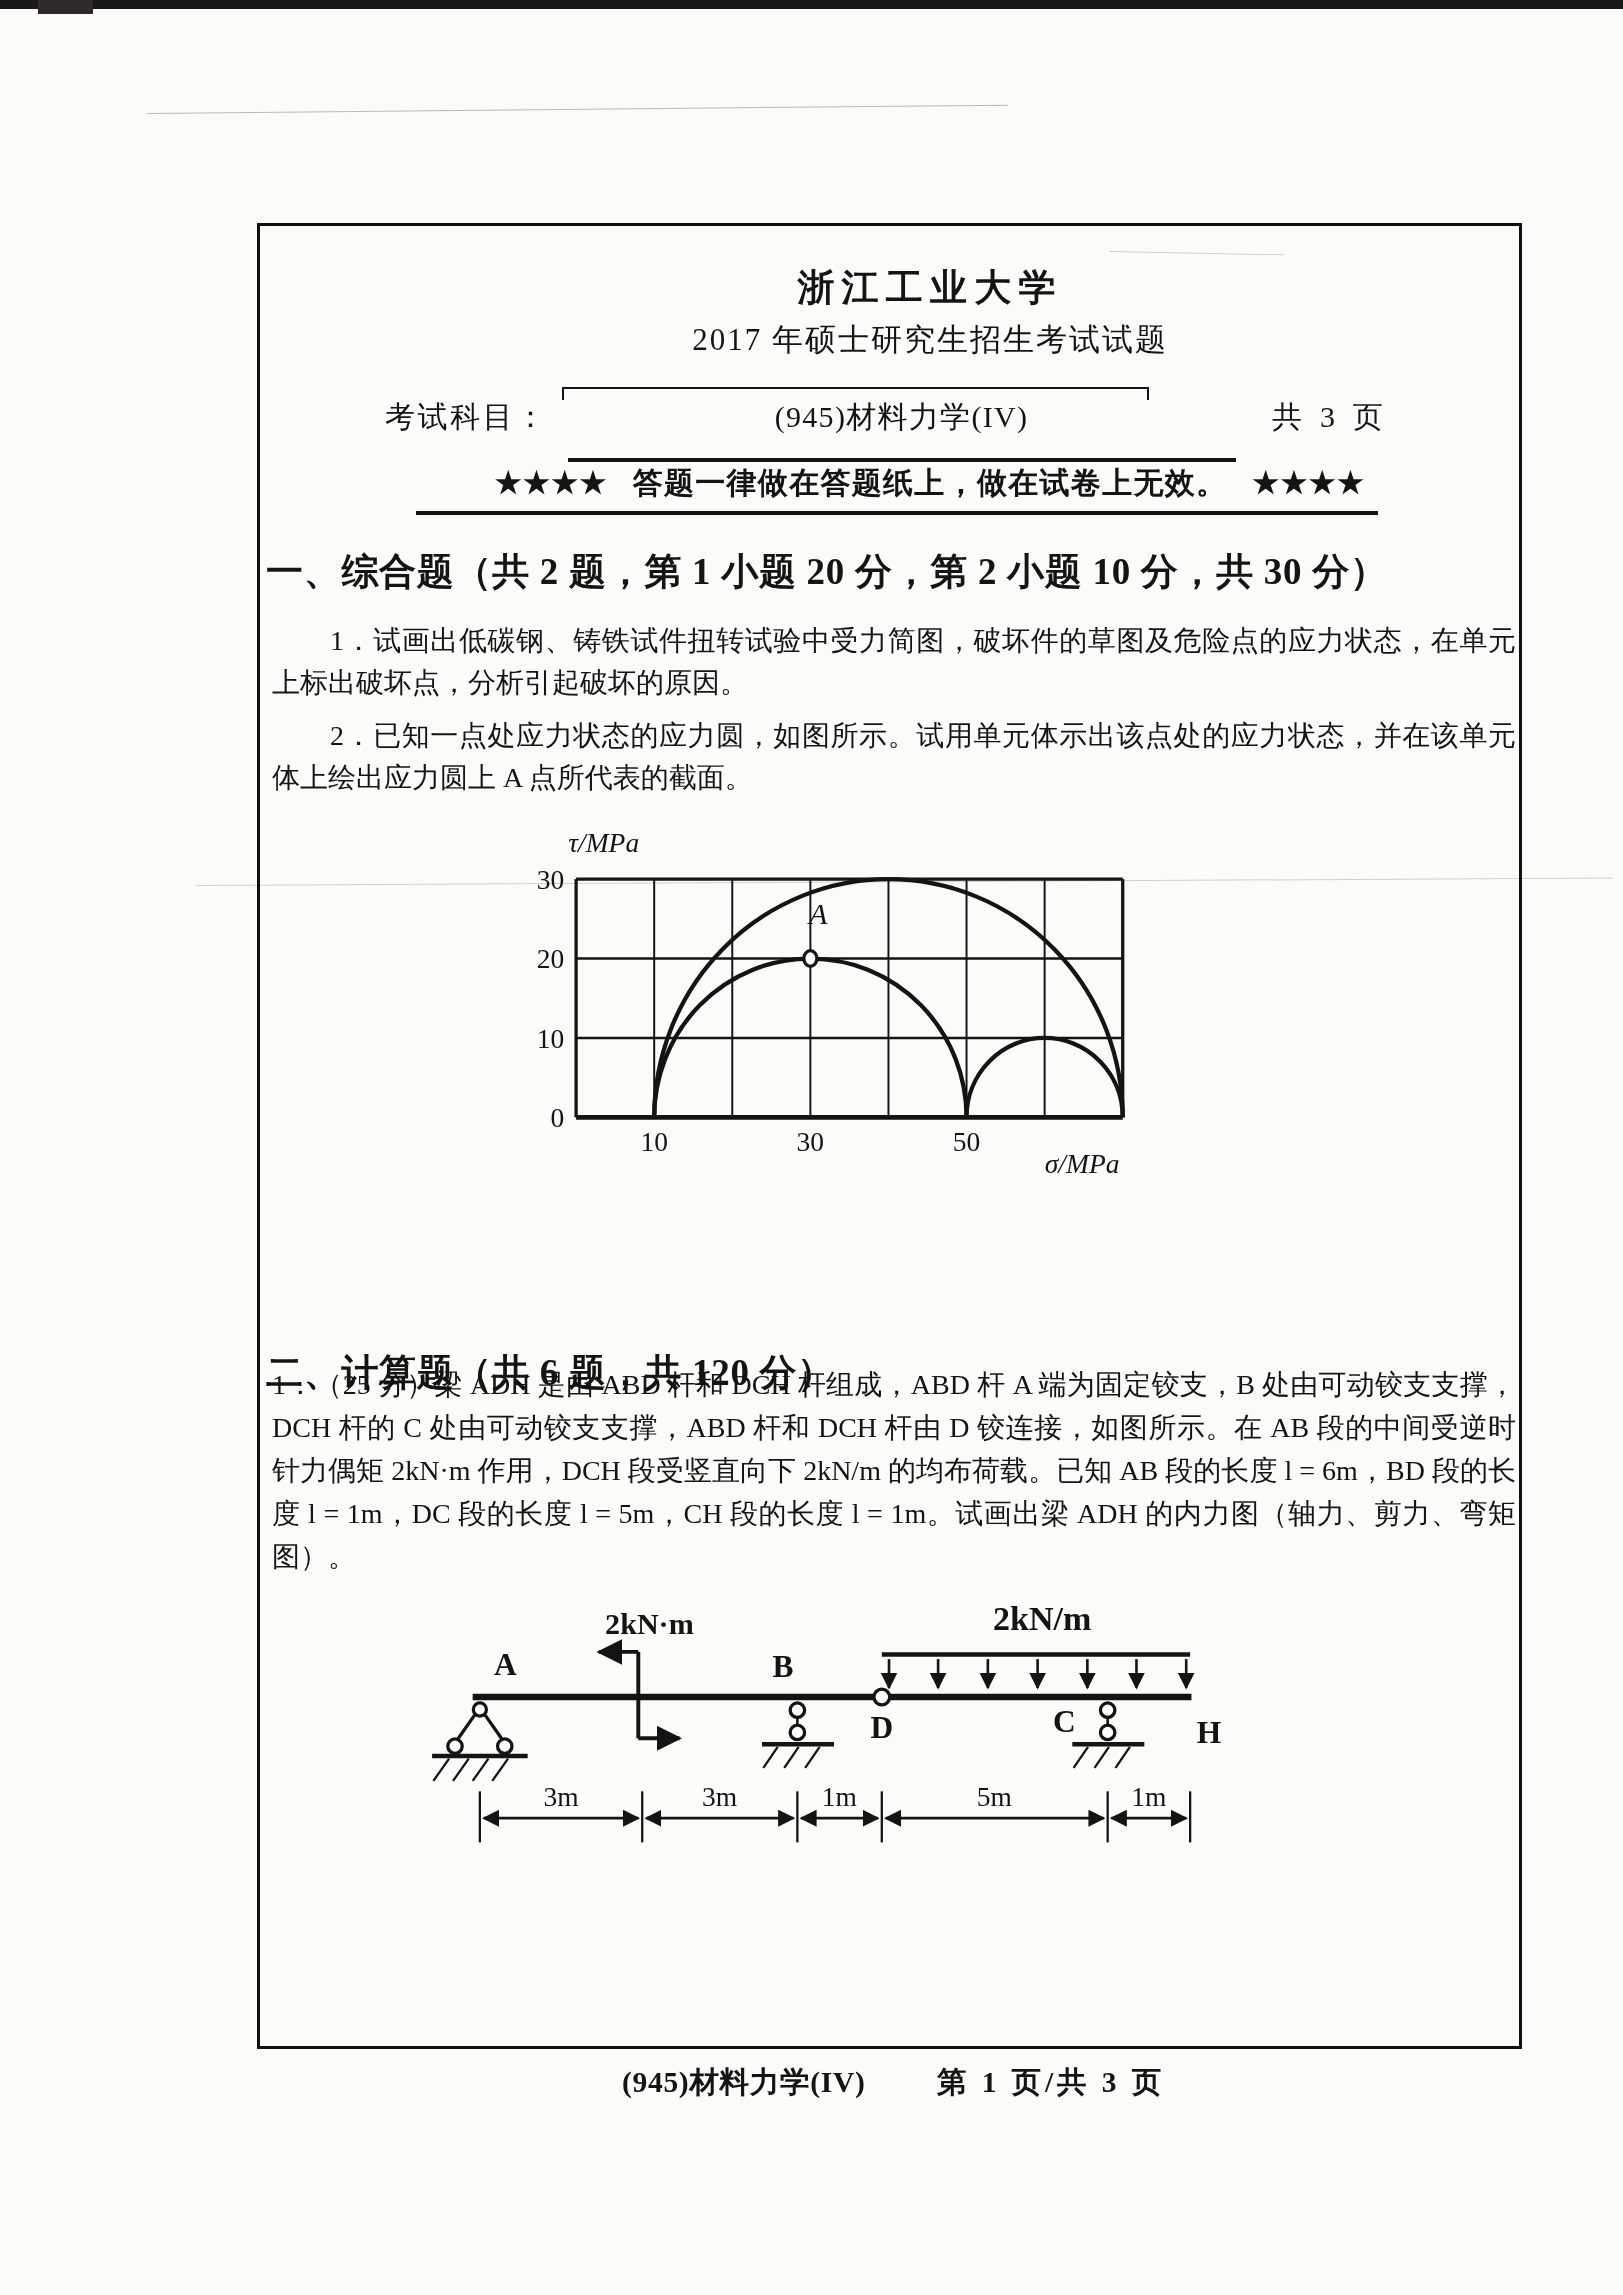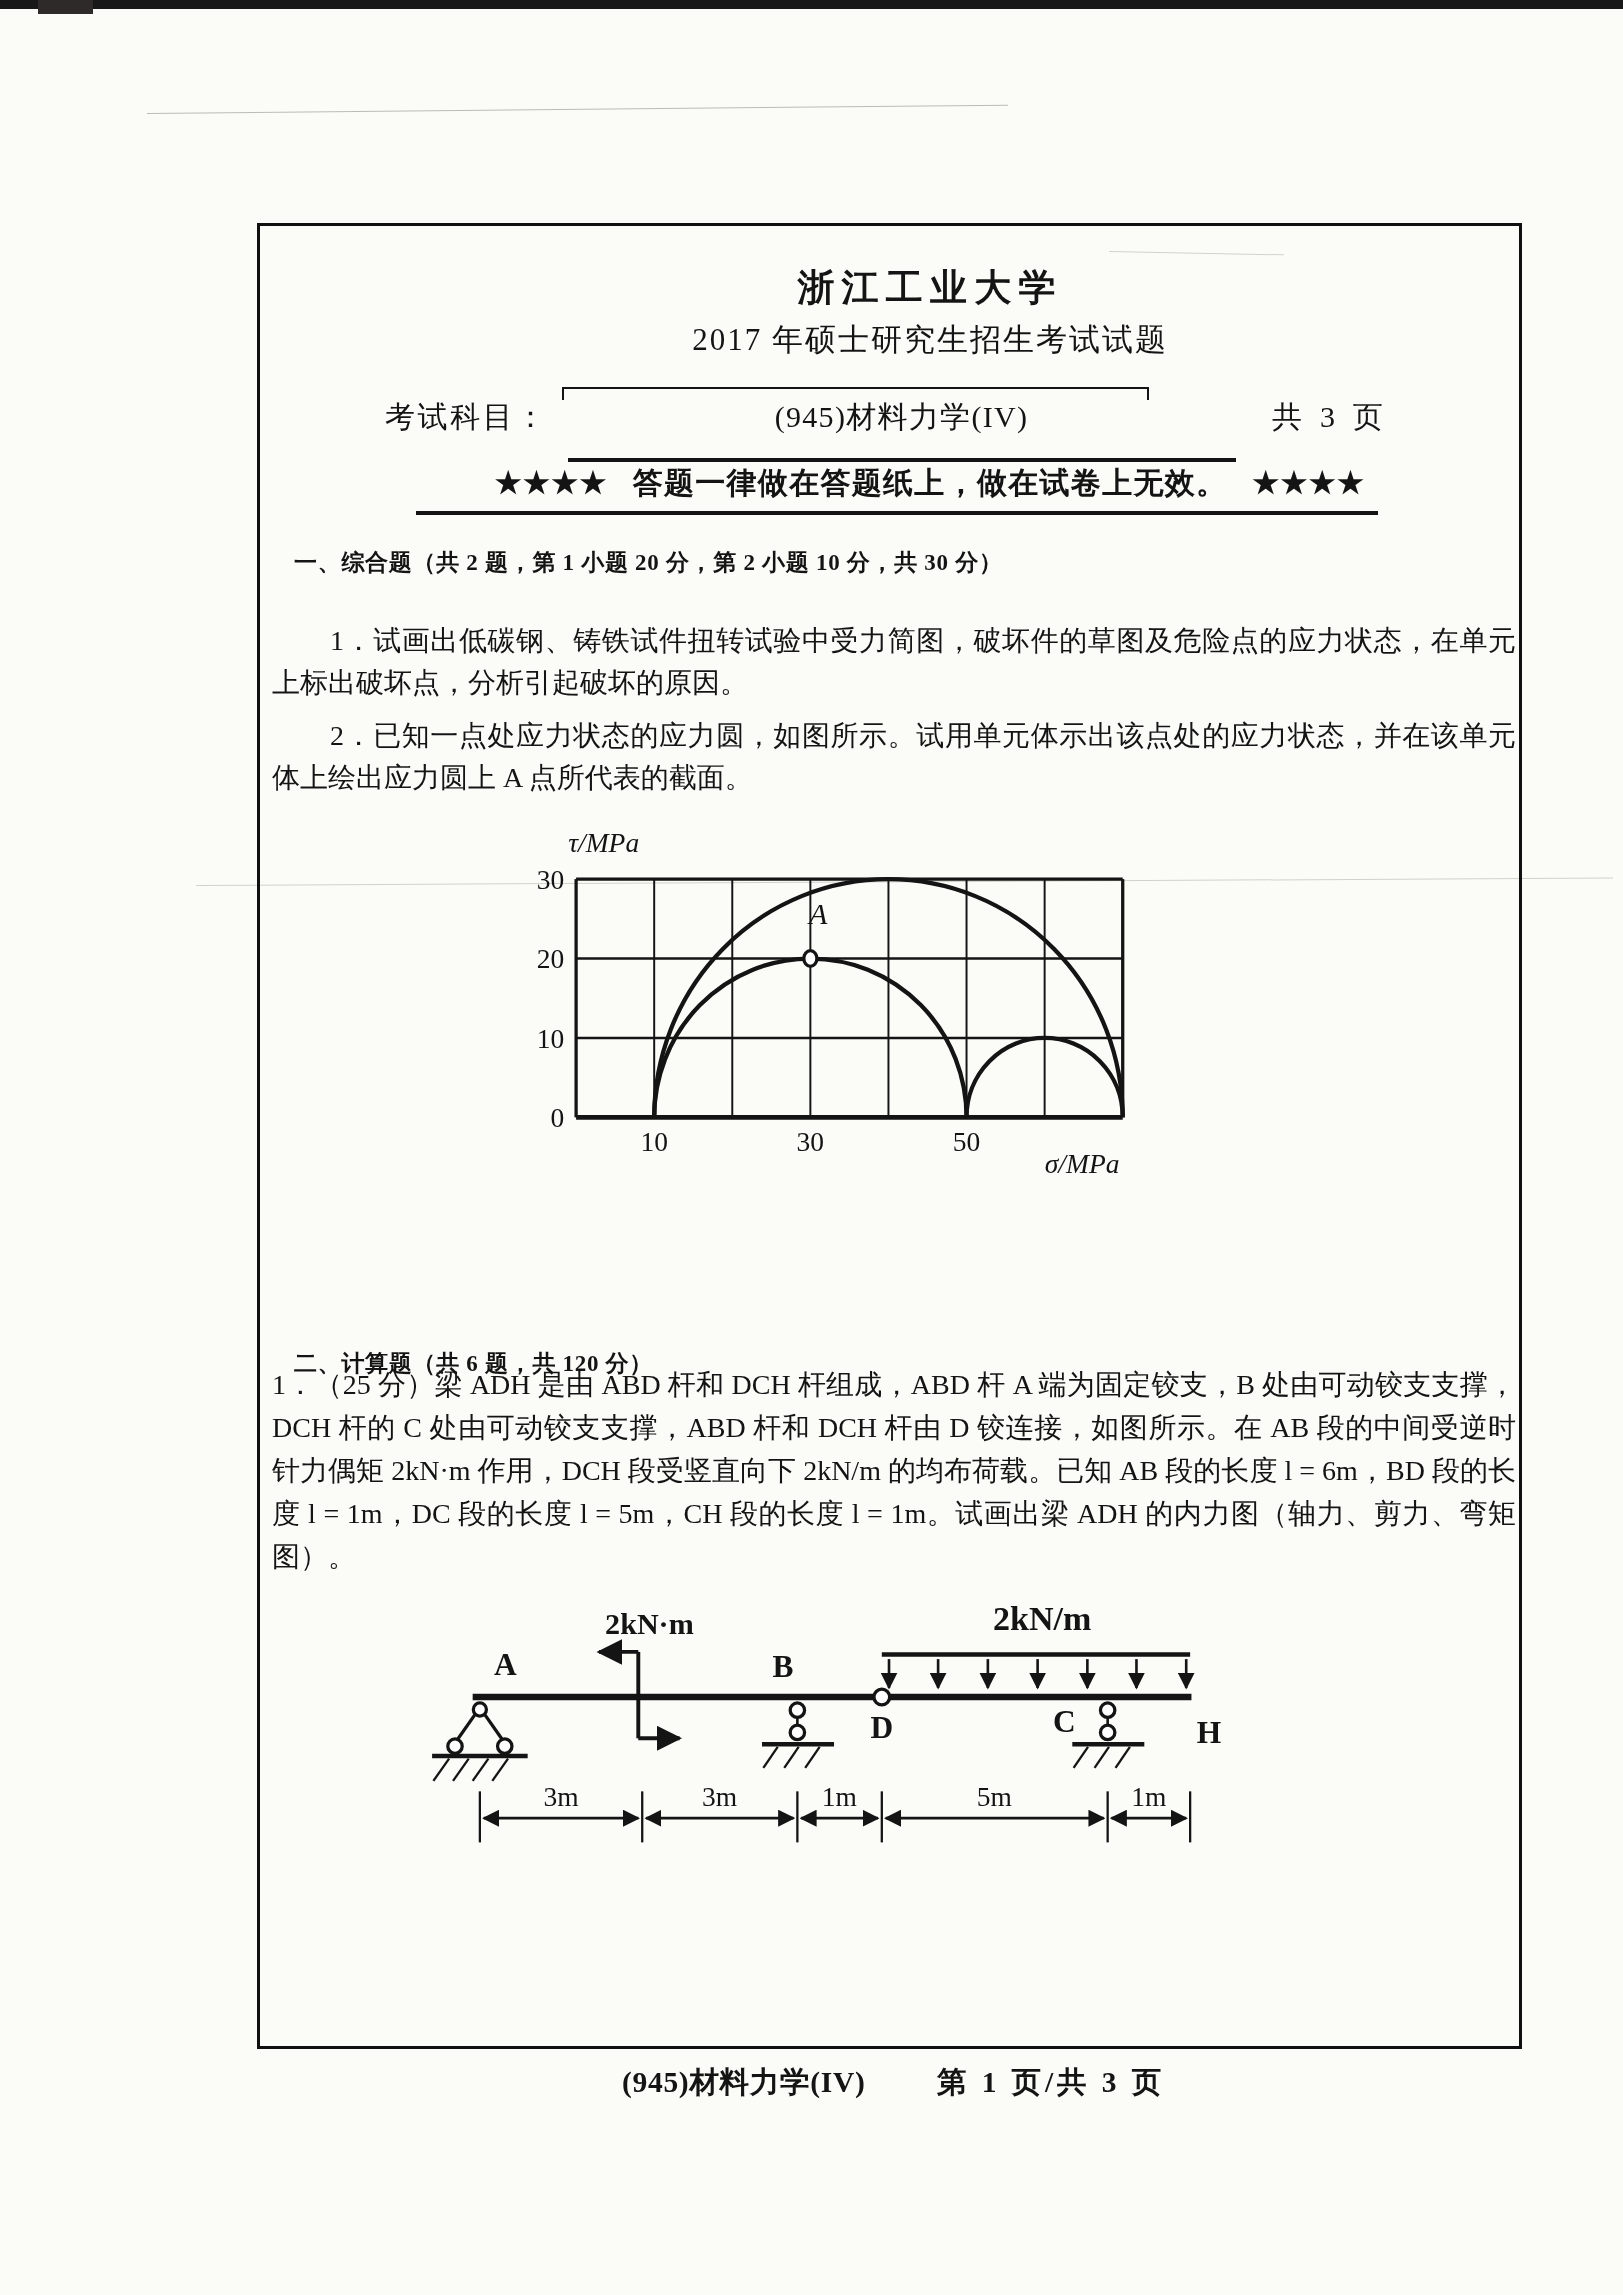--- a/index.html
+++ b/index.html
@@ -25,21 +25,21 @@
   .title-exam{top:319px;font-size:31px;letter-spacing:2px;}
   .subject-label{left:385px;top:397px;font-size:30px;letter-spacing:2.6px;}
   .subject-bracket{left:562px;top:387px;width:583px;height:10.5px;
     border-top:2.6px solid #141414;border-left:2px solid #141414;border-right:2px solid #141414;}
   .subject-value{left:569px;top:397px;width:665px;text-align:center;font-size:30px;letter-spacing:1.3px;}
   .subject-underline{left:568px;top:458px;width:668px;height:3.9px;background:#141414;}
   .page-count{left:1272px;top:397px;font-size:30px;letter-spacing:5.2px;}
   .stars-row{top:463px;font-size:30px;font-weight:bold;letter-spacing:1.3px;}
   .stars-row .gap{display:inline-block;width:25px;}
   .stars-underline{left:416px;top:511px;width:962px;height:3.9px;background:#141414;}
-  .sec-heading{left:266px;font-size:23px;font-weight:bold;letter-spacing:0.7px;margin-left:28px;}
+  .sec-heading{left:266px;font-size:37px;font-weight:bold;letter-spacing:0.7px;}
   .heading-1{top:547px;}
   .heading-2{top:1348px;}
   .para{left:272px;width:1244px;font-size:28px;line-height:42px;text-align:justify;}
   .para-indent{text-indent:58px;}
   .para-q1{top:620px;}
   .para-q2{top:715px;}
   .para-calc{top:1363px;line-height:43px;}
   .footer-left{left:622px;top:2063px;font-size:29.5px;font-weight:600;letter-spacing:0.7px;}
   .footer-right{left:937px;top:2063px;font-size:29.5px;font-weight:600;letter-spacing:3.9px;}
   svg text{font-family:"Liberation Serif","DejaVu Serif",serif;fill:#141414;}

